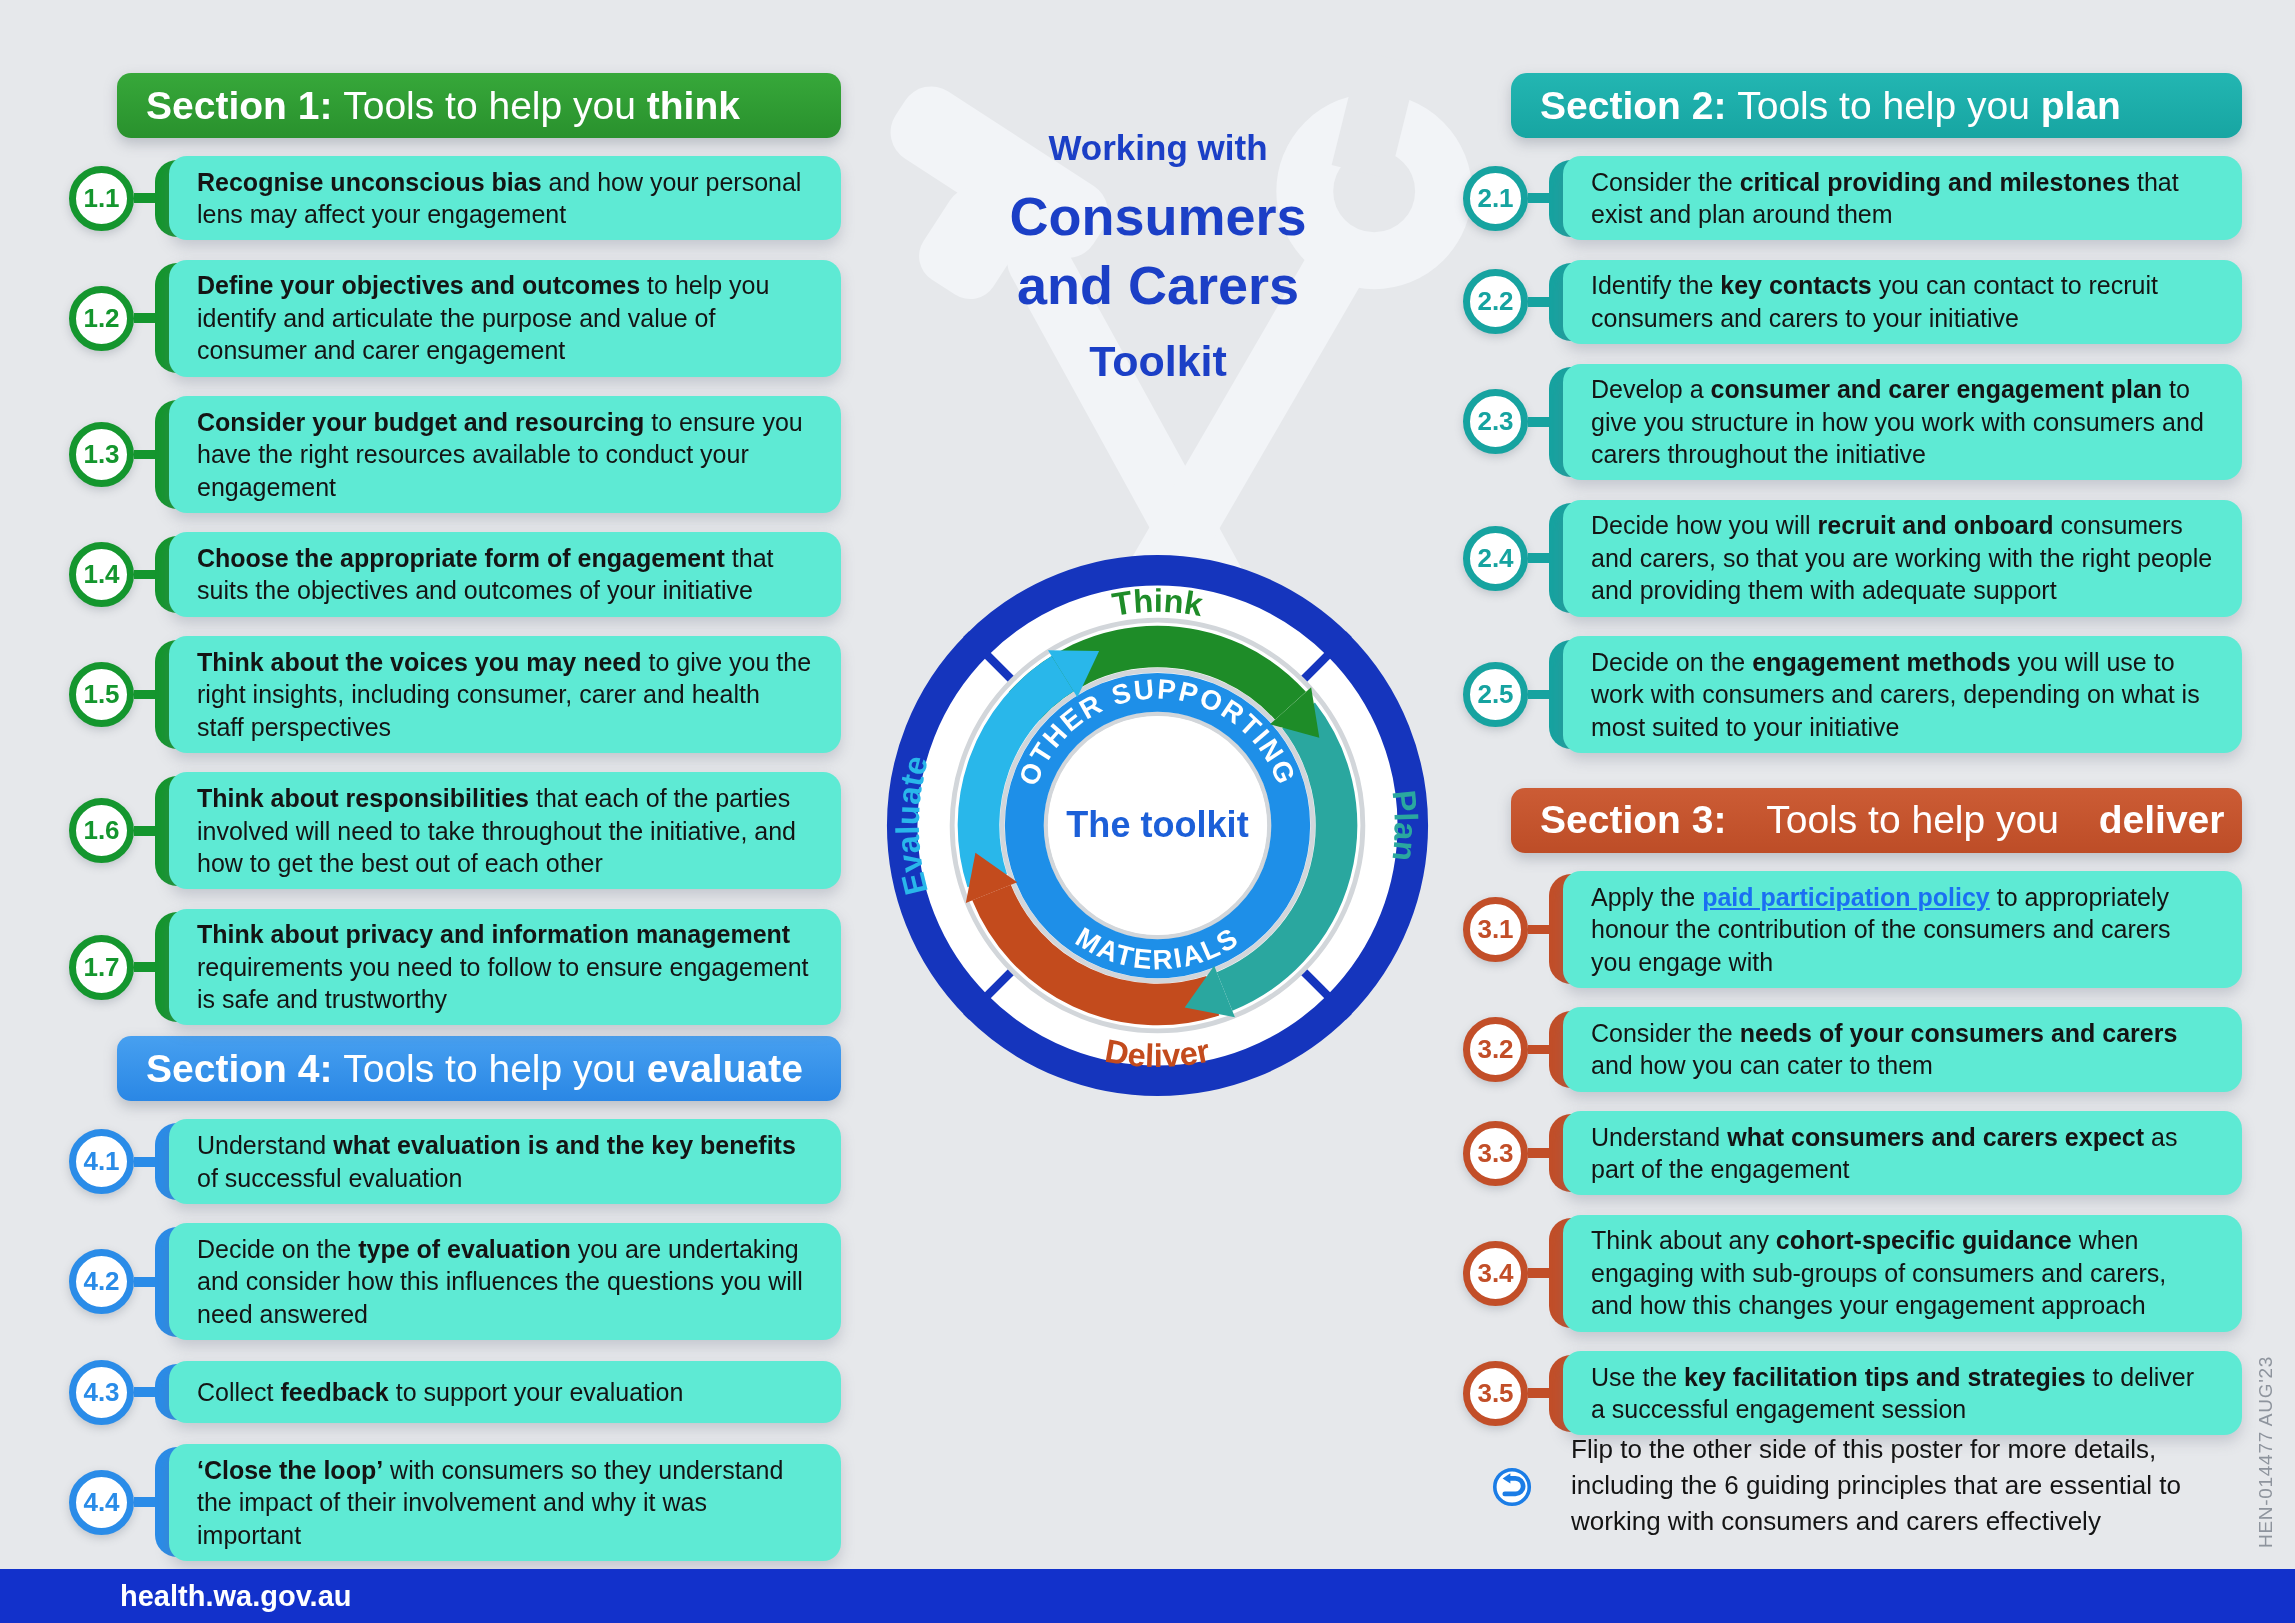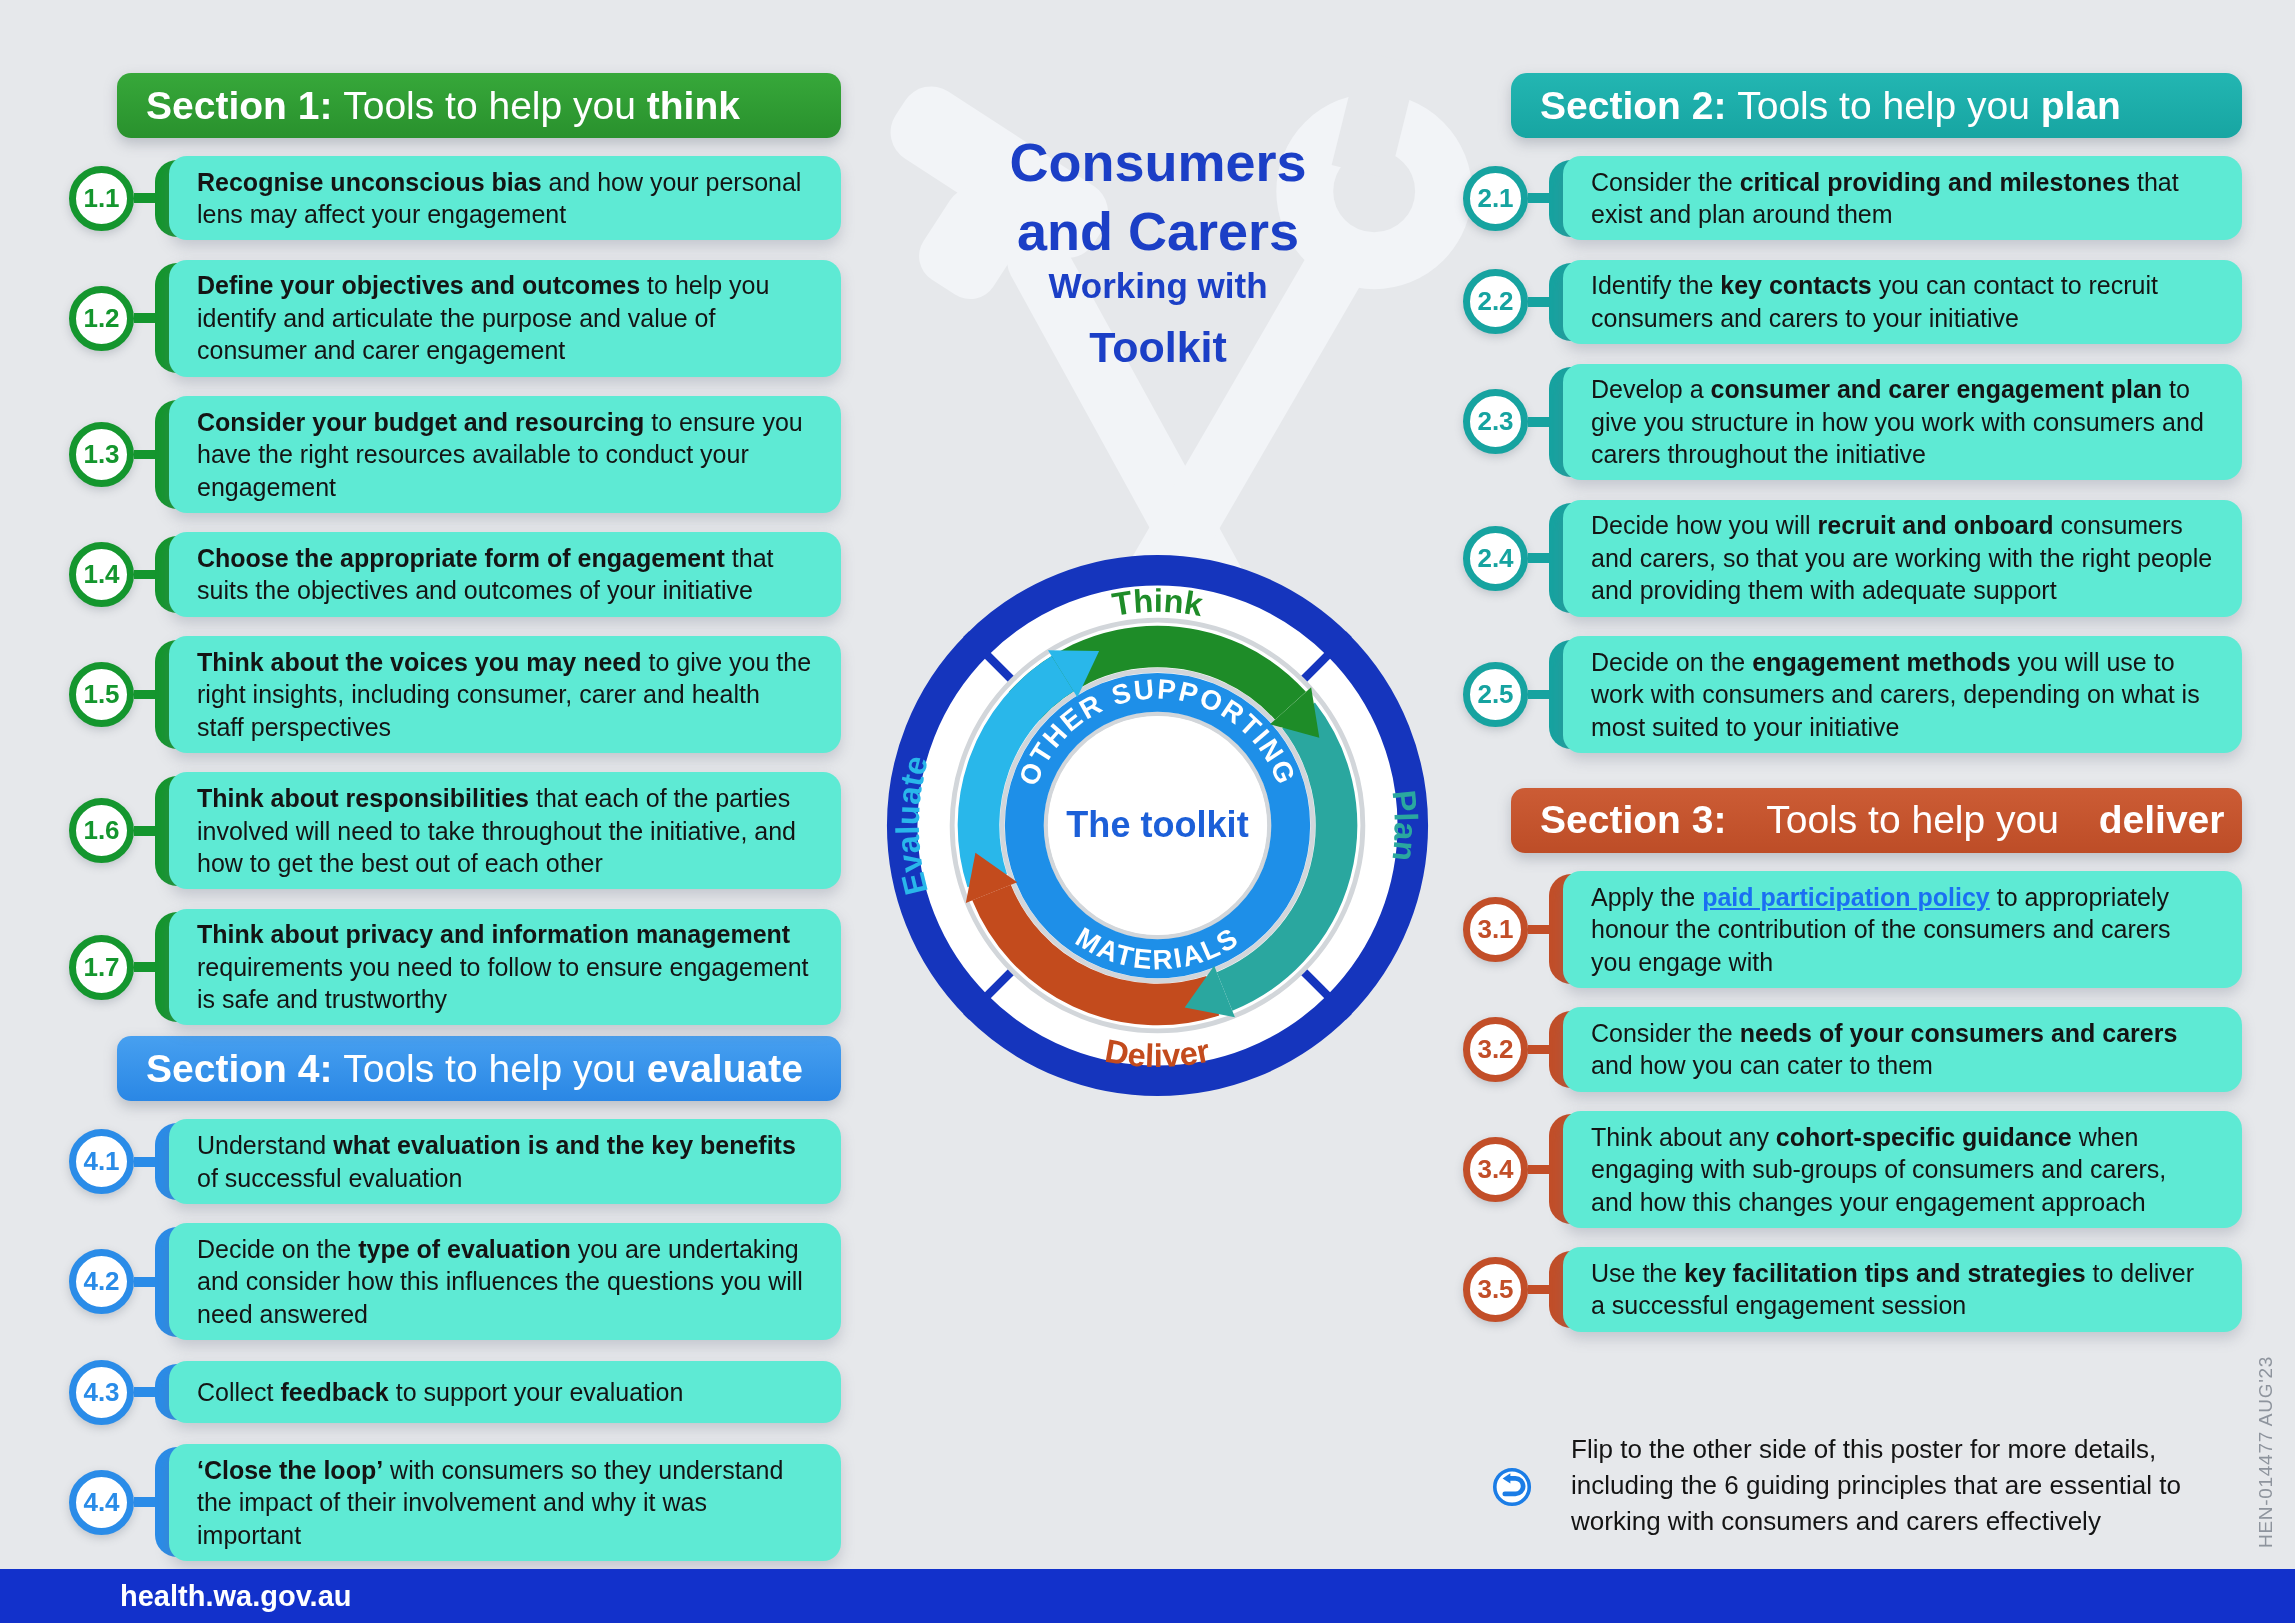--- a/index.html
+++ b/index.html
@@ -82,22 +82,22 @@
     <rect x="150" y="235" width="120" height="150" rx="40" transform="rotate(33 210 310)"></rect>
   </g>
 
   <g>
     <circle cx="790" cy="235" r="100" fill="none" stroke="#f2f4f7" stroke-width="82"></circle>
     <rect x="748" y="40" width="86" height="170" fill="#e6e8eb" transform="rotate(14 791 125)"></rect>
   </g>
 </svg>
 
 <div id="title-block">
+  <div id="title-line1">Working with</div>
   <div id="title-line2">Consumers and Carers</div>
-  <div id="title-line1">Working with</div>
   <div id="title-line3">Toolkit</div>
 </div>
 
 <div class="col" id="col-left">
     <div class="sec-block" style="--ac: #14962e; margin-top: 0px;">
       <div class="sec-header" style="background: linear-gradient(rgb(55, 168, 58), rgb(41, 145, 45));">
         <b>Section 1:</b>
         <span>&nbsp;Tools to help you&nbsp;</span>
         <b>think</b>
       </div>
@@ -311,20 +311,30 @@
             </div>
           </div>
         </div>
         <div class="item">
           <div class="num">3.2</div>
           <div class="connector"></div>
           <div class="cardwrap">
             <div class="bracket"></div>
             <div class="card">
               <p><span>Consider the </span><b>needs of your consumers and carers</b><span> and how you can cater to them</span></p>
+            </div>
+          </div>
+        </div>
+        <div class="item">
+          <div class="num">3.3</div>
+          <div class="connector"></div>
+          <div class="cardwrap">
+            <div class="bracket"></div>
+            <div class="card">
+              <p><span>Understand </span><b>what consumers and carers expect</b><span> as part of the engagement</span></p>
             </div>
           </div>
         </div>
         <div class="item">
           <div class="num">3.4</div>
           <div class="connector"></div>
           <div class="cardwrap">
             <div class="bracket"></div>
             <div class="card">
               <p><span>Think about any </span><b>cohort-specific guidance</b><span> when engaging with sub-groups of consumers and carers, and how this changes your engagement approach</span></p>

